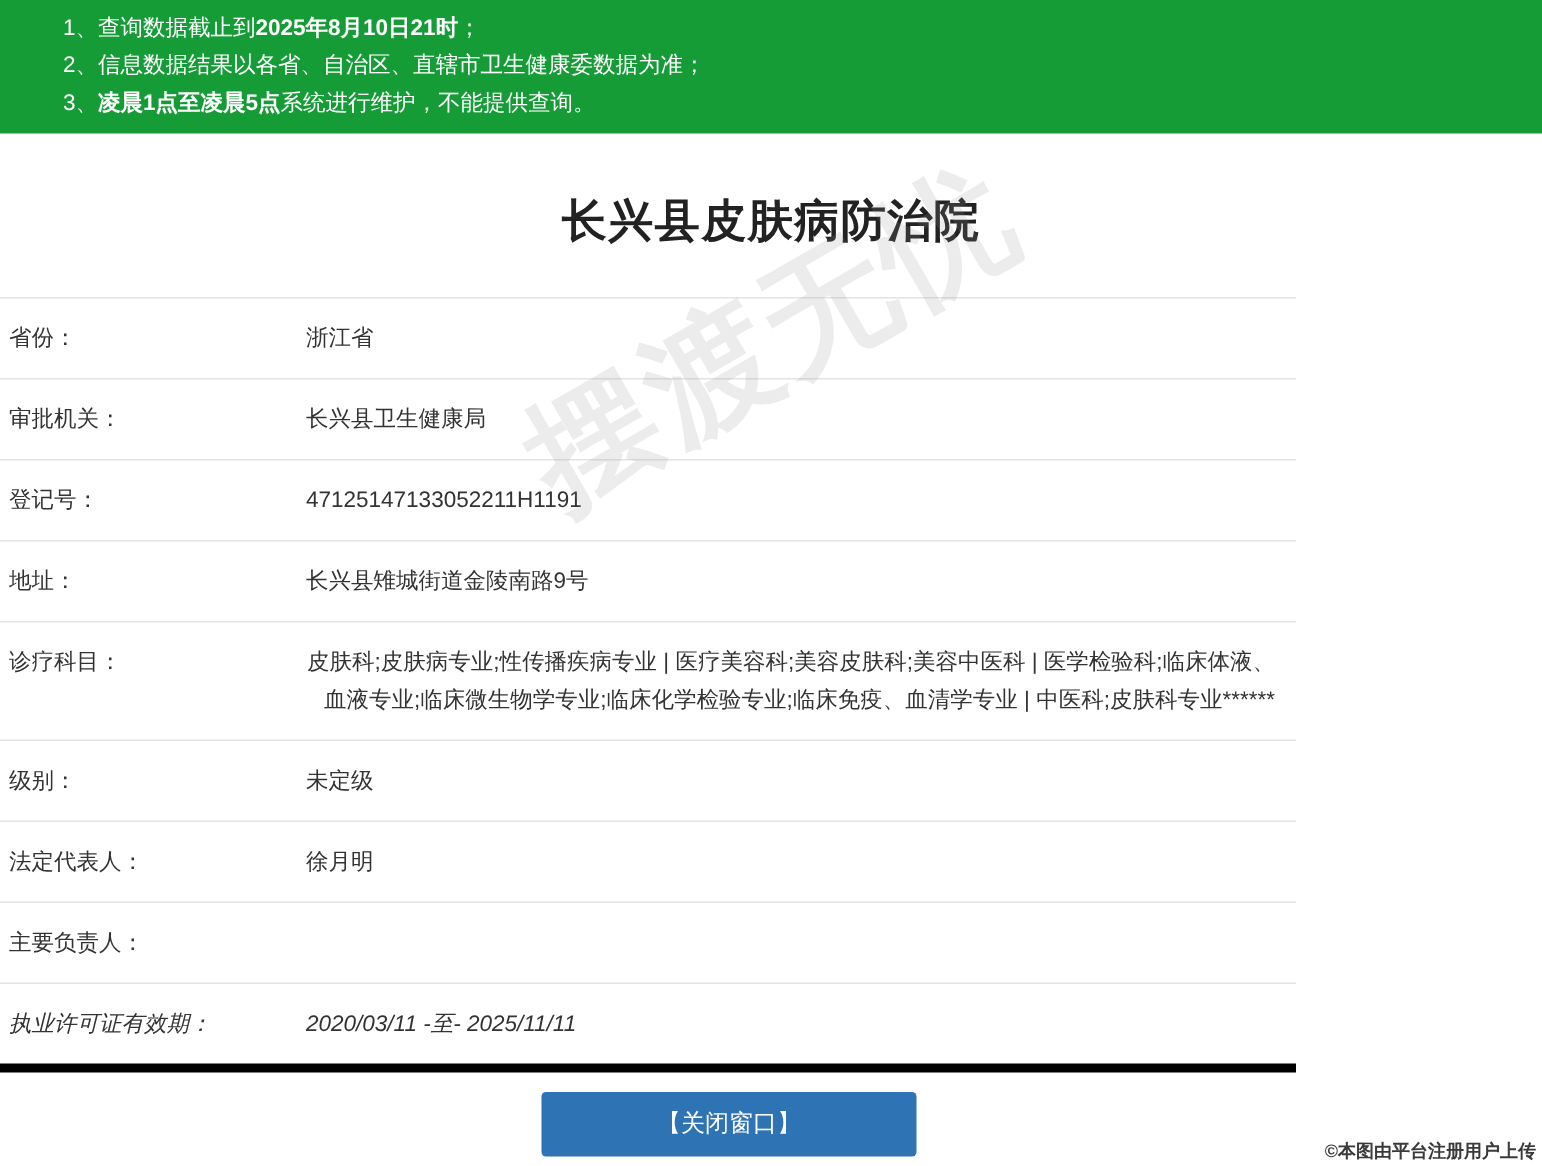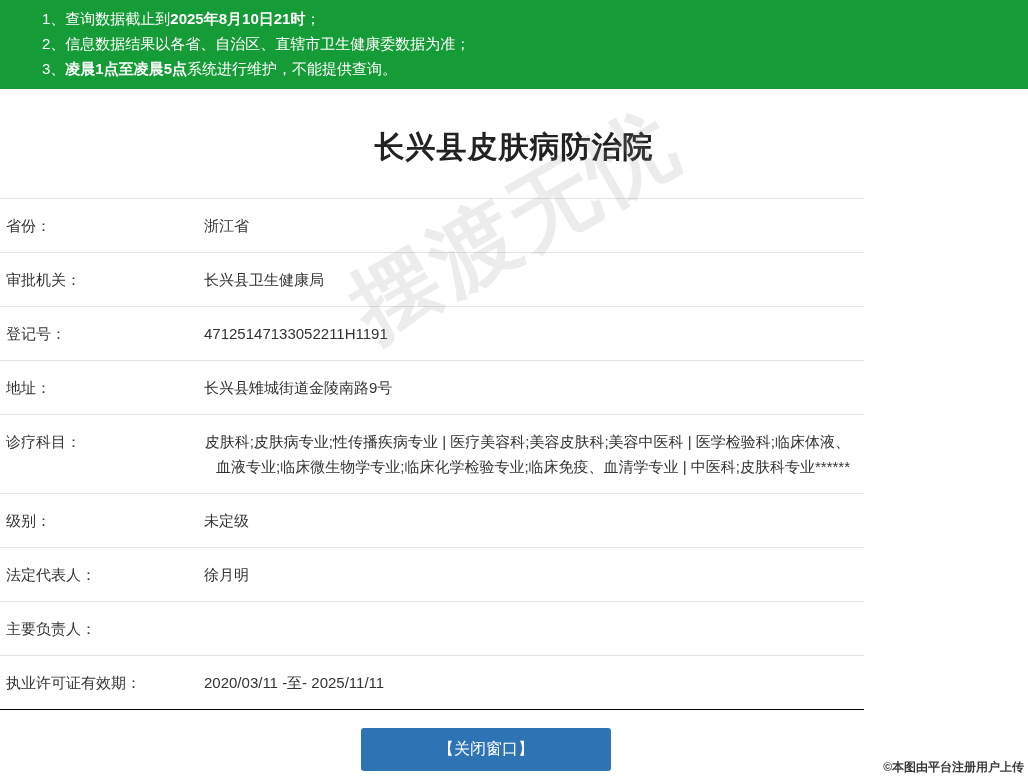--- a/index.html
+++ b/index.html
@@ -48,21 +48,22 @@
   
   .info-table {
     width: 864px;
     border-collapse: collapse;
     font-size: 15px;
   }
   .info-table tr {
     border-top: 1px solid #e3e3e3;
   }
   .info-table tr:last-child {
-    border-bottom: 1px solid #000000;
+    border-bottom: 6px solid #000000;
+    font-style: italic;
   }
   .info-table td {
     padding: 14px 6px 14px 0;
     vertical-align: top;
     line-height: 25px;
   }
   .info-table td.label {
     width: 190px;
     padding-left: 6px;
     color: #333333;

